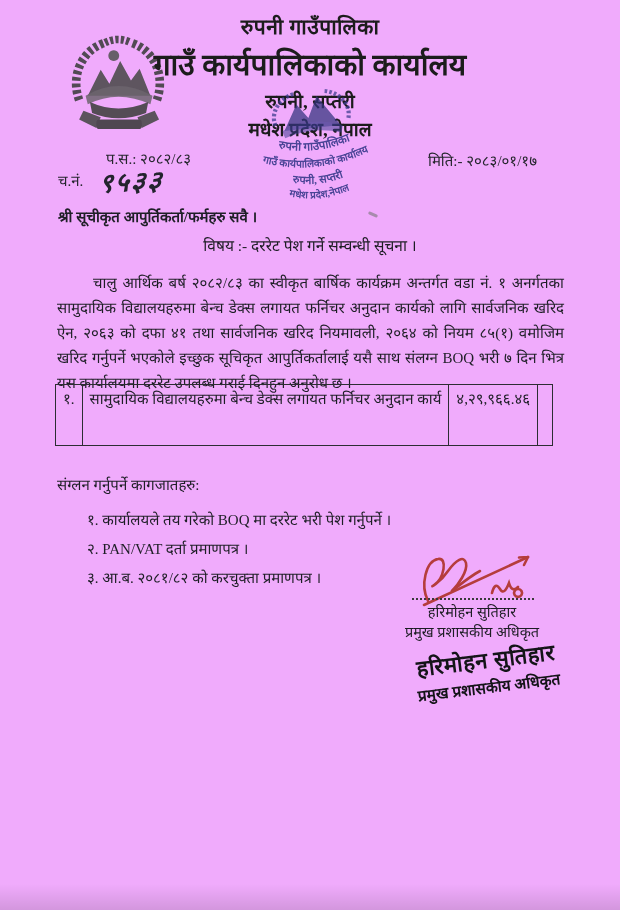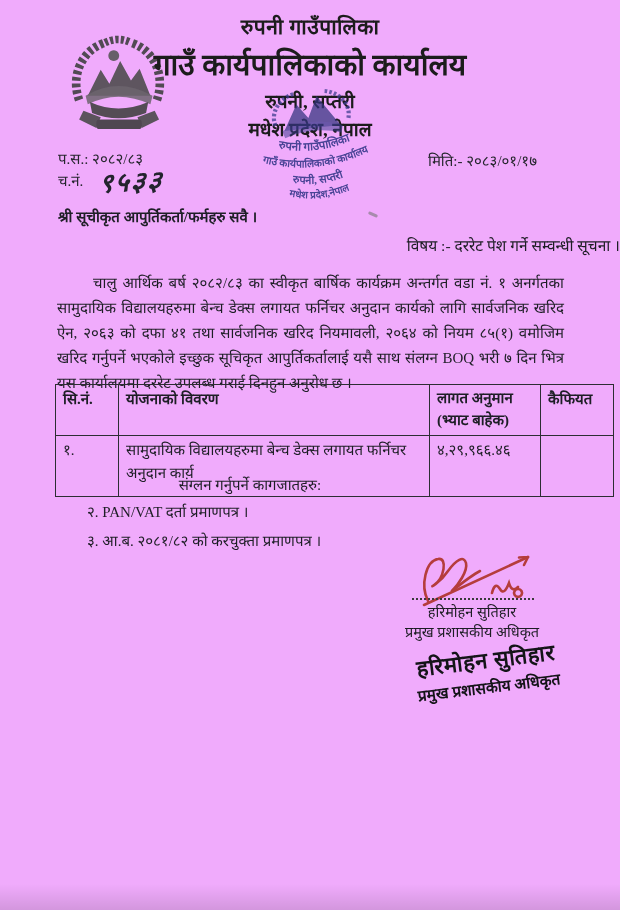--- a/index.html
+++ b/index.html
@@ -13,49 +13,49 @@
   
   .letterhead{position:absolute;left:0;right:0;top:12px;text-align:center;font-weight:bold;color:#1c1c1c;}
   .lh-muni{font-size:21px;letter-spacing:.5px;}
   .lh-office{font-size:30px;margin-top:3px;}
   .lh-addr{font-size:19px;margin-top:4px;}
   .lh-prov{font-size:19px;margin-top:2px;}
   .logo{position:absolute;left:62px;top:33px;width:112px;height:108px;filter:blur(.3px);opacity:.88;}
   .stamp{position:absolute;left:236px;top:86px;width:158px;height:130px;opacity:.92;}
   
   .ref-block{position:absolute;left:58px;top:148px;font-size:15px;color:#26262e;}
-  .ref-line{margin-bottom:2px;}
+  .ref-line{margin-bottom:2px;margin-left:48px;}
   .dispatch-line{display:flex;align-items:flex-start;gap:16px;}
   .dispatch-value{
     font-family:"DejaVu Sans",sans-serif;font-size:27px;font-weight:bold;font-style:italic;
     color:#23232e;transform:skewX(-8deg) rotate(-3deg);line-height:1;margin-top:-2px;letter-spacing:2px;
   }
   .date-block{position:absolute;left:428px;top:150px;font-size:15px;color:#26262e;}
   .addressee{position:absolute;left:58px;top:206px;font-size:15px;color:#1f1f27;font-weight:bold;}
-  .subject{position:absolute;left:0;right:0;top:234px;text-align:right;font-size:15.5px;color:#1d1d24;}
+  .subject{position:absolute;left:0;right:0;top:234px;text-align:center;font-size:15.5px;color:#1d1d24;}
   
   .body-text{
     position:absolute;left:57px;top:271px;width:507px;
     font-size:15px;line-height:1.66;text-align:justify;text-indent:36px;color:#1e1e26;
   }
   
   .boq-table{position:absolute;left:55px;top:384px;border-collapse:collapse;}
   .boq-table td,.boq-table th{
     border:1.6px solid #2d2d33;padding:3px 7px;font-size:15px;vertical-align:top;
     color:#1e1e26;text-align:left;font-weight:normal;
   }
   .boq-table th{font-weight:bold;}
   .col-sn{width:48px;} .col-desc{width:296px;} .col-cost{width:96px;} .col-rem{width:58px;}
   .cell-desc{text-align:justify;line-height:1.55;}
   .cell-cost{text-align:center;padding-top:10px;}
   .hdr-cost div{line-height:1.45;}
   .row-data td{height:54px;}
   
   .attachments{position:absolute;left:57px;top:474px;font-size:15px;color:#1e1e26;}
-  .attach-heading{margin-bottom:8px;text-align:right;}
+  .attach-heading{margin-bottom:16px;}
   .attach-item{margin-left:30px;margin-bottom:8px;line-height:1.4;}
   
   .sig-svg{position:absolute;left:400px;top:545px;width:160px;height:68px;}
   .sig-dots{position:absolute;left:412px;top:576px;width:122px;border-bottom:2.2px dotted #3a3a3a;height:22px;}
   .sig-name{position:absolute;left:392px;top:601px;width:160px;text-align:center;font-size:14.5px;color:#1d1d24;}
   .sig-title{position:absolute;left:380px;top:621px;width:184px;text-align:center;font-size:14.5px;color:#1d1d24;}
   .sig-stamp{
     position:absolute;left:382px;top:644px;width:210px;text-align:center;
     transform:rotate(-7deg);color:#141418;font-weight:bold;
   }
@@ -140,40 +140,32 @@
   <div class="speck"></div>
 
   <div class="addressee">श्री सूचीकृत आपुर्तिकर्ता/फर्महरु सवै ।</div>
 
   <div class="subject">विषय :- दररेट पेश गर्ने सम्वन्धी सूचना ।</div>
 
   <div class="body-text">चालु आर्थिक बर्ष २०८२/८३ का स्वीकृत बार्षिक कार्यक्रम अन्तर्गत वडा नं. १ अनर्गतका सामुदायिक विद्यालयहरुमा बेन्च डेक्स लगायत फर्निचर अनुदान कार्यको लागि सार्वजनिक खरिद ऐन, २०६३ को दफा ४१ तथा सार्वजनिक खरिद नियमावली, २०६४ को नियम ८५(१) वमोजिम खरिद गर्नुपर्ने भएकोले इच्छुक सूचिकृत आपुर्तिकर्तालाई यसै साथ संलग्न BOQ भरी ७ दिन भित्र यस कार्यालयमा दररेट उपलब्ध गराई दिनहुन अनुरोध छ ।</div>
 
   <table class="boq-table">
     <tbody>
-        <tr>
-      <th class="col-sn">सि.नं.</th>
-      <th class="col-desc">योजनाको विवरण</th>
-      <th class="col-cost hdr-cost">
-        <div>लागत अनुमान</div>
-        <div>(भ्याट बाहेक)</div>
-      </th>
-      <th class="col-rem">कैफियत</th>
-    </tr>
     <tr class="row-data">
       <td>१.</td>
       <td class="cell-desc">सामुदायिक विद्यालयहरुमा बेन्च डेक्स लगायत फर्निचर अनुदान कार्य</td>
       <td class="cell-cost">४,२९,९६६.४६</td>
       <td></td>
     </tr>
   </tbody>
     </table>
 
   <div class="attachments">
     <div class="attach-heading">संग्लन गर्नुपर्ने कागजातहरु:</div>
+    <div class="attach-item">१. कार्यालयले तय गरेको BOQ मा दररेट भरी पेश गर्नुपर्ने ।</div>
     <div class="attach-item">२. PAN/VAT दर्ता प्रमाणपत्र ।</div>
     <div class="attach-item">३. आ.ब. २०८१/८२ को करचुक्ता प्रमाणपत्र ।</div>
   </div>
 
   <svg class="sig-svg" viewBox="0 0 160 68">
     <g stroke="#b0342c" stroke-width="2.6" fill="none" stroke-linecap="round" opacity=".92">
       <path d="M28,56 C20,40 26,16 38,14 C48,12 44,34 34,40 C28,44 40,38 48,26 C56,15 64,10 66,18 C68,26 58,40 52,46"></path>
       <path d="M52,46 C62,38 72,30 80,26"></path>
       <path d="M24,60 L128,12"></path>
       <path d="M128,12 l-9,0.5 m9,-0.5 l-4,8"></path>

